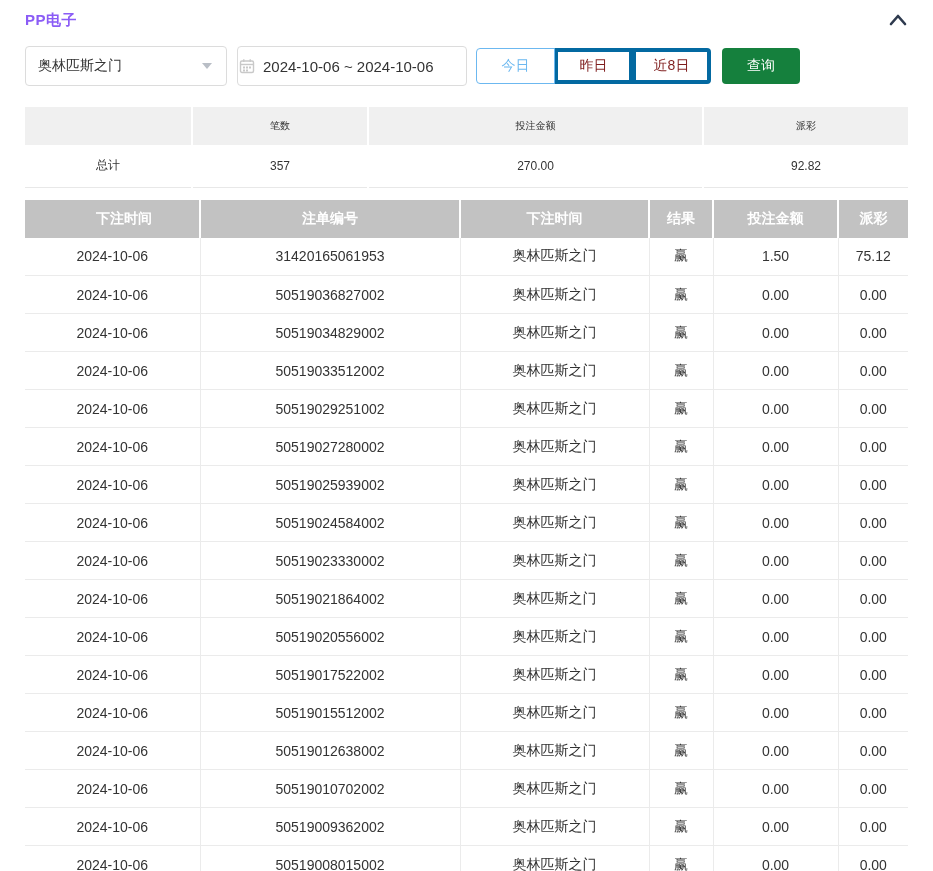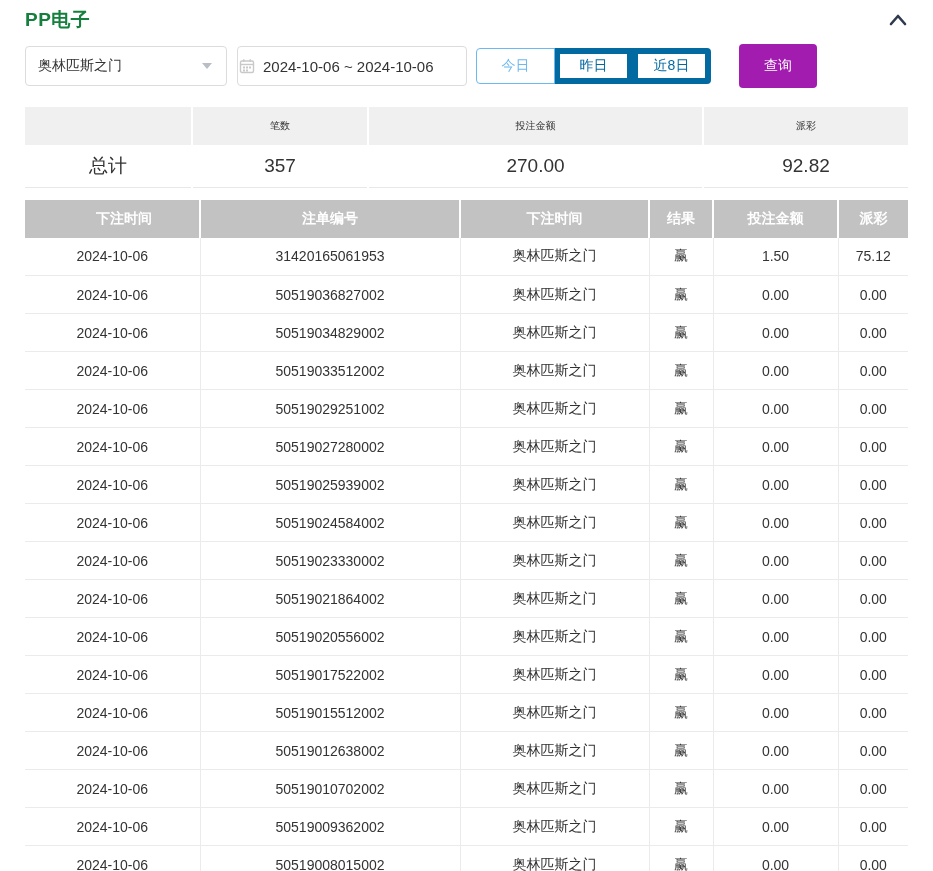--- a/index.html
+++ b/index.html
@@ -10,21 +10,21 @@
     font-family: "Liberation Sans", "DejaVu Sans", sans-serif;
   }
   .page { padding: 8px 25px 0 25px; width: 933px; }
 
   
   .panel-header {
     display: flex; align-items: center; justify-content: space-between;
     width: 883px; height: 24px;
   }
   .panel-title {
-    font-size: 19px; font-weight: bold; color: #15803d; letter-spacing: .5px;
+    font-size: 15px; font-weight: bold; color: #8b5cf6; letter-spacing: .5px;
   }
   .collapse-btn { cursor: pointer; display: flex; align-items: center; }
 
   
   .filters {
     margin-top: 14px;
     display: flex; align-items: center;
     height: 40px; width: 883px;
   }
   .select-box {
@@ -46,52 +46,52 @@
     display: flex; align-items: center;
     padding: 0 1px; background: #fff; cursor: pointer;
   }
   .date-box .cal-icon { margin-right: 8px; display: flex; }
   .date-text { font-size: 15px; color: #333; white-space: nowrap; }
 
   .btn-group { margin-left: 9px; display: flex; height: 36px; }
   .btn-group .qbtn {
     width: 79px; height: 36px;
     background: #fff;
-    border: 6px solid #0369a1;
-    font-size: 14px; color: #0369a1;
+    border: 4px solid #0369a1;
+    font-size: 14px; color: #7f1d1d;
     cursor: pointer;
     margin-left: -1px;
     font-family: inherit;
   }
   .btn-group .qbtn:first-child { border-radius: 4px 0 0 4px; margin-left: 0; }
   .btn-group .qbtn:last-child { border-radius: 0 4px 4px 0; }
   .btn-group .qbtn.active {
     border: 1px solid #6cb8f0; color: #6cb8f0; position: relative; z-index: 2;
     border-radius: 4px 0 0 4px;
   }
   .query-btn {
-    margin-left: 28px;
-    width: 78px; height: 44px;
-    background: #a21caf; border: none; border-radius: 4px;
+    margin-left: 11px;
+    width: 78px; height: 36px;
+    background: #15803d; border: none; border-radius: 4px;
     color: #fff; font-size: 14px; cursor: pointer;
     font-family: inherit;
   }
 
   
   table { border-collapse: collapse; table-layout: fixed; }
   .summary-table { margin-top: 21px; width: 883px; }
   .summary-table th {
     background: #f0f0f0; height: 38px;
     font-size: 10px; font-weight: normal; color: #333;
     text-align: center; border-left: 2px solid #fff;
   }
   .summary-table th:first-child { border-left: none; }
   .summary-table td {
     height: 42px; background: #fff; text-align: center;
-    font-size: 19px; color: #333;
+    font-size: 12px; color: #333;
     border-bottom: 1px solid #e8e8e8;
     border-left: 2px solid #fff;
   }
   .summary-table td:first-child { border-left: none; }
 
   
   .bet-table { margin-top: 12px; width: 883px; }
   .bet-table th {
     background: #c2c2c2; height: 38px;
     color: #fff; font-size: 14px; font-weight: bold;

